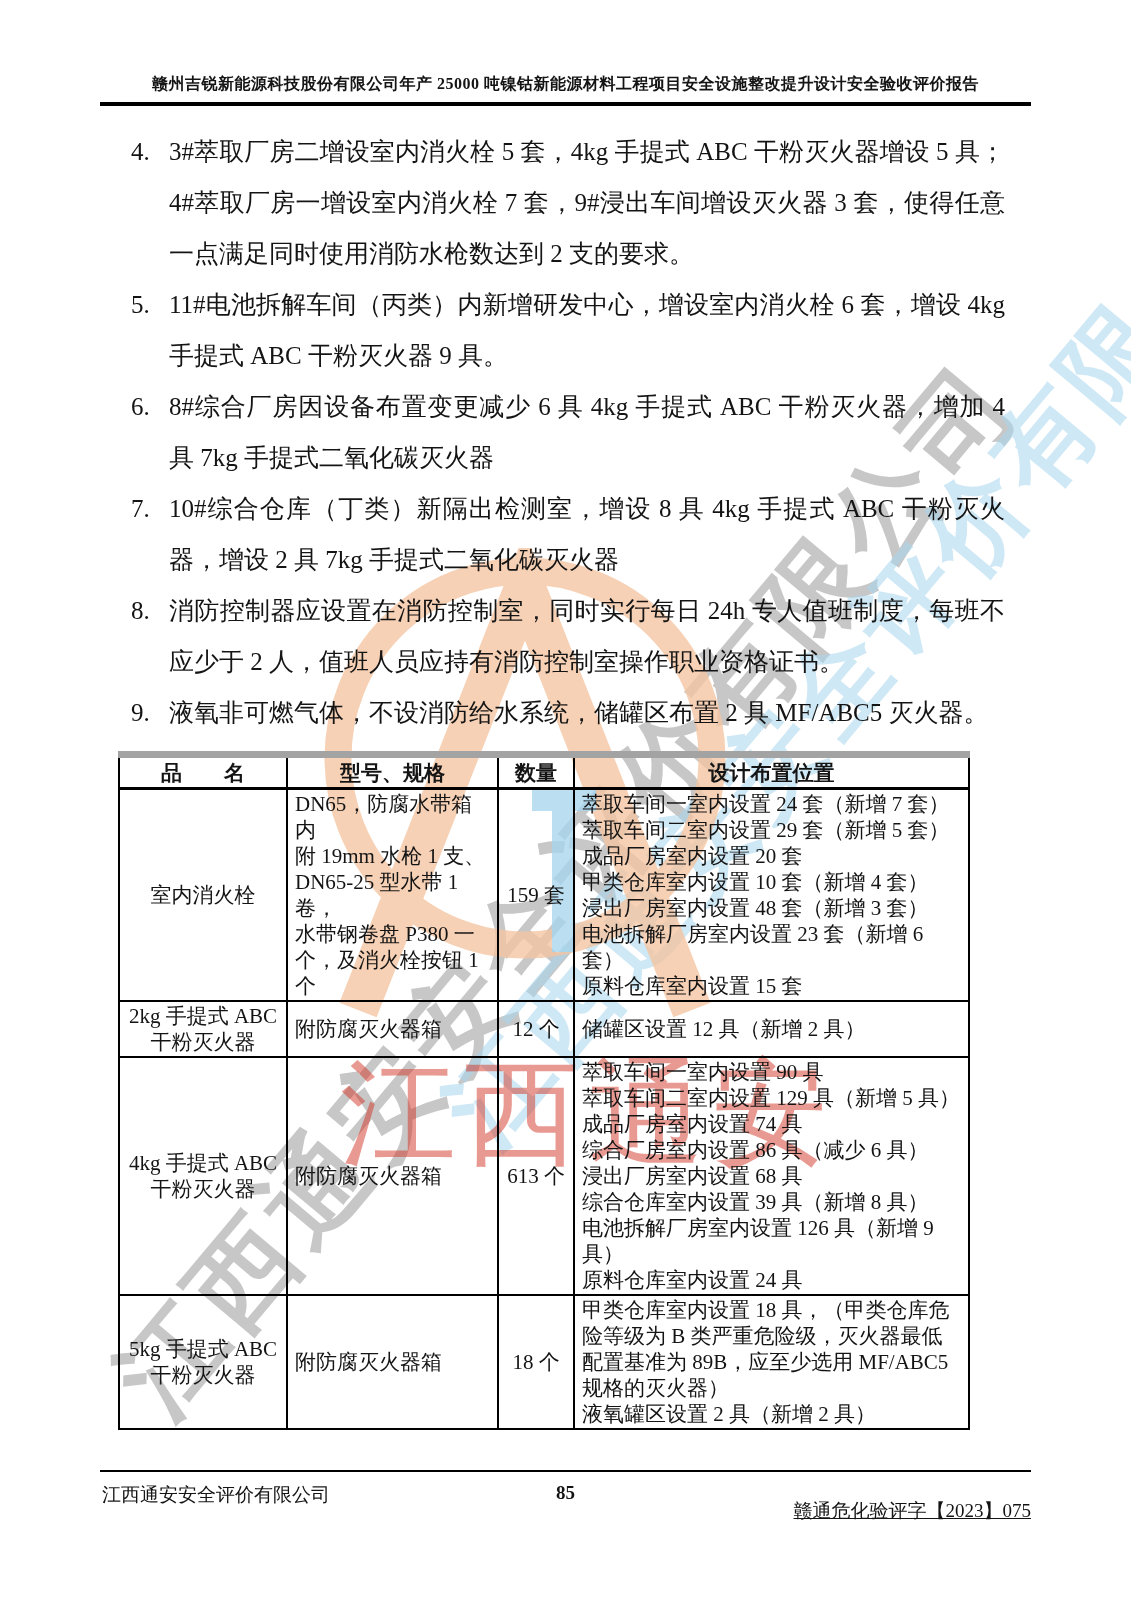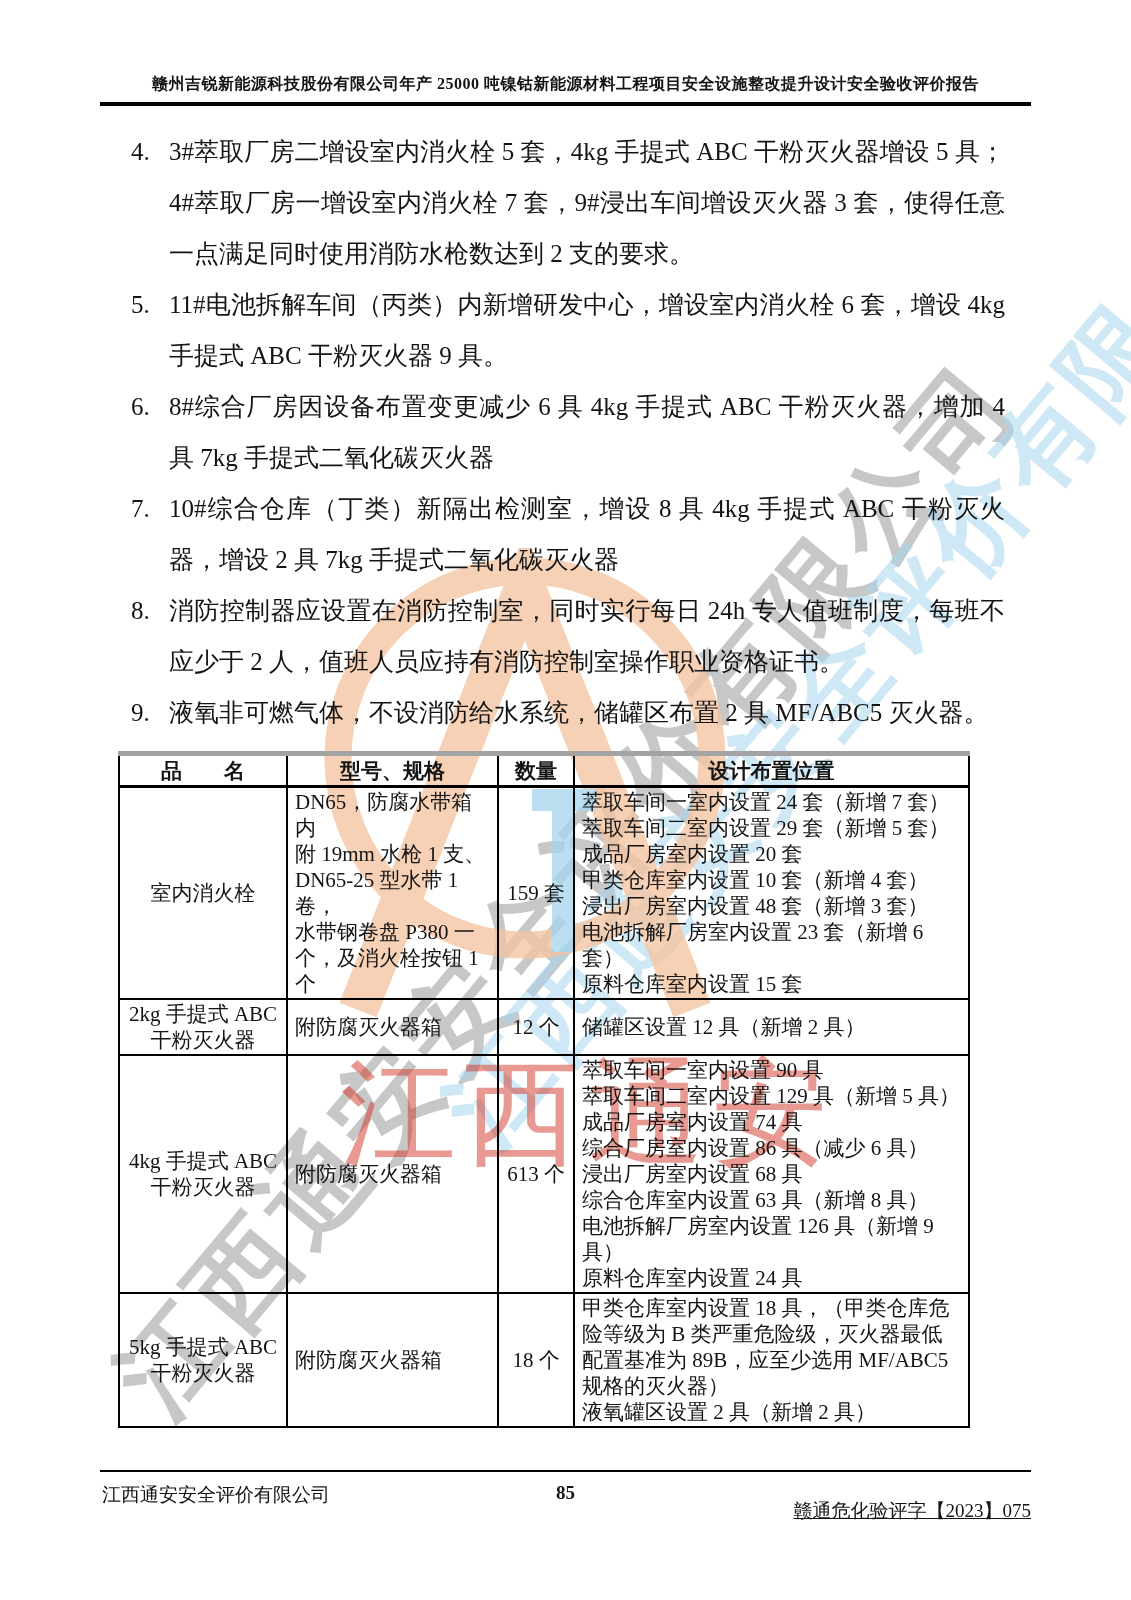--- a/index.html
+++ b/index.html
@@ -44,21 +44,21 @@
   .item .num{flex:0 0 38px;}
   .item .txt{flex:1;text-align:justify;text-justify:inter-ideograph;}
   
   table.equip{
     border-collapse:collapse;table-layout:fixed;
     width:850px;margin:13px 0 0 18px;
     font-size:21px;line-height:26px;
   }
   table.equip th,table.equip td{border:2px solid #000;padding:1px 7px;overflow:hidden;}
   table.equip th{
-    border-top:5px solid #a3a3a3;border-bottom:3px solid #000;
+    border-top:7px solid #a3a3a3;border-bottom:3px solid #000;
     font-weight:bold;height:29px;text-align:center;padding:0;
   }
   table.equip tr.last td{border-bottom:4px solid #000;}
   td.name{text-align:center;vertical-align:middle;}
   td.qty{text-align:center;vertical-align:middle;white-space:nowrap;}
   td.spec-c{text-align:left;vertical-align:middle;}
   td.spec-l{text-align:left;vertical-align:top;padding-top:4px;}
   td.pos{text-align:left;vertical-align:middle;padding-left:9px;}
   tr.r0 td{height:182px;margin-left:48px;}
   tr.r1 td{height:52px;}
@@ -197,21 +197,21 @@
               </div>
             </td>
           <td class="qty">613 个</td>
           <td class="pos">
               <div>
                 <div>萃取车间一室内设置 90 具</div>
                 <div>萃取车间二室内设置 129 具（新增 5 具）</div>
                 <div>成品厂房室内设置 74 具</div>
                 <div>综合厂房室内设置 86 具（减少 6 具）</div>
                 <div>浸出厂房室内设置 68 具</div>
-                <div>综合仓库室内设置 63 具（新增 8 具）</div>
+                <div>综合仓库室内设置 39 具（新增 8 具）</div>
                 <div>电池拆解厂房室内设置 126 具（新增 9 具）</div>
                 <div>原料仓库室内设置 24 具</div>
               </div>
             </td>
         </tr>
         <tr class="r3">
           <td class="name">
               <div>
                 <div>5kg 手提式 ABC</div>
                 <div>干粉灭火器</div>

